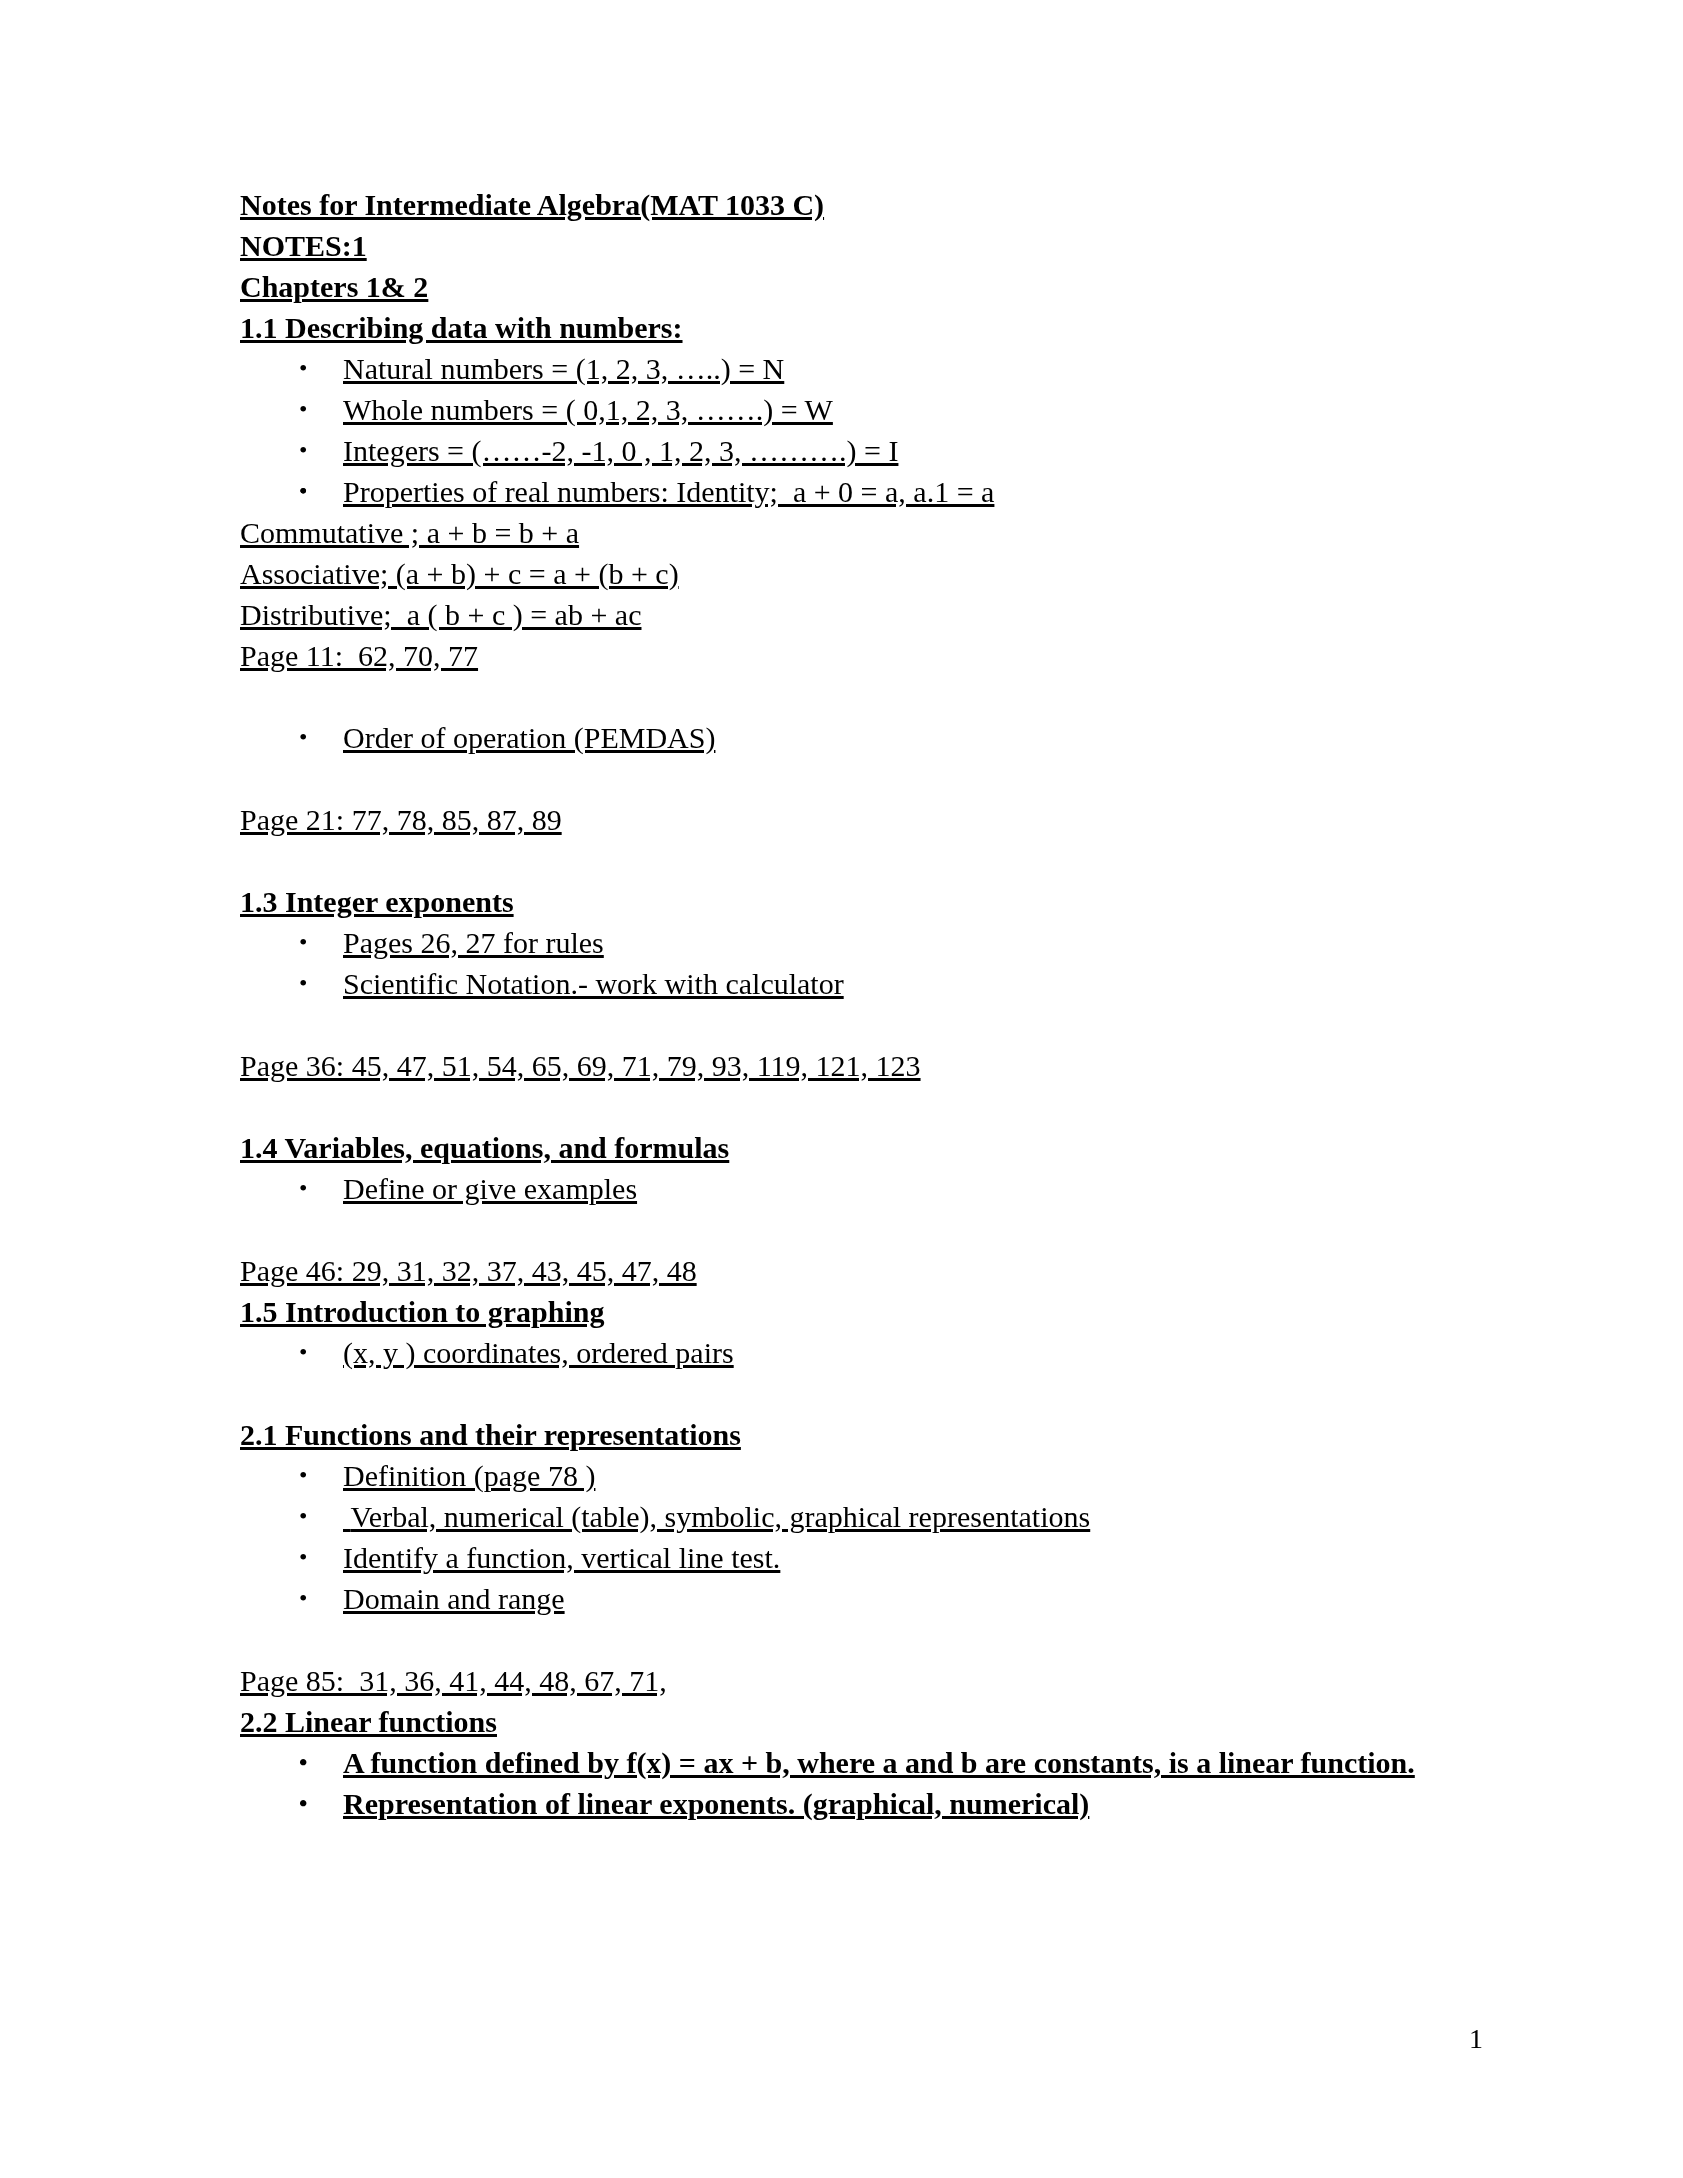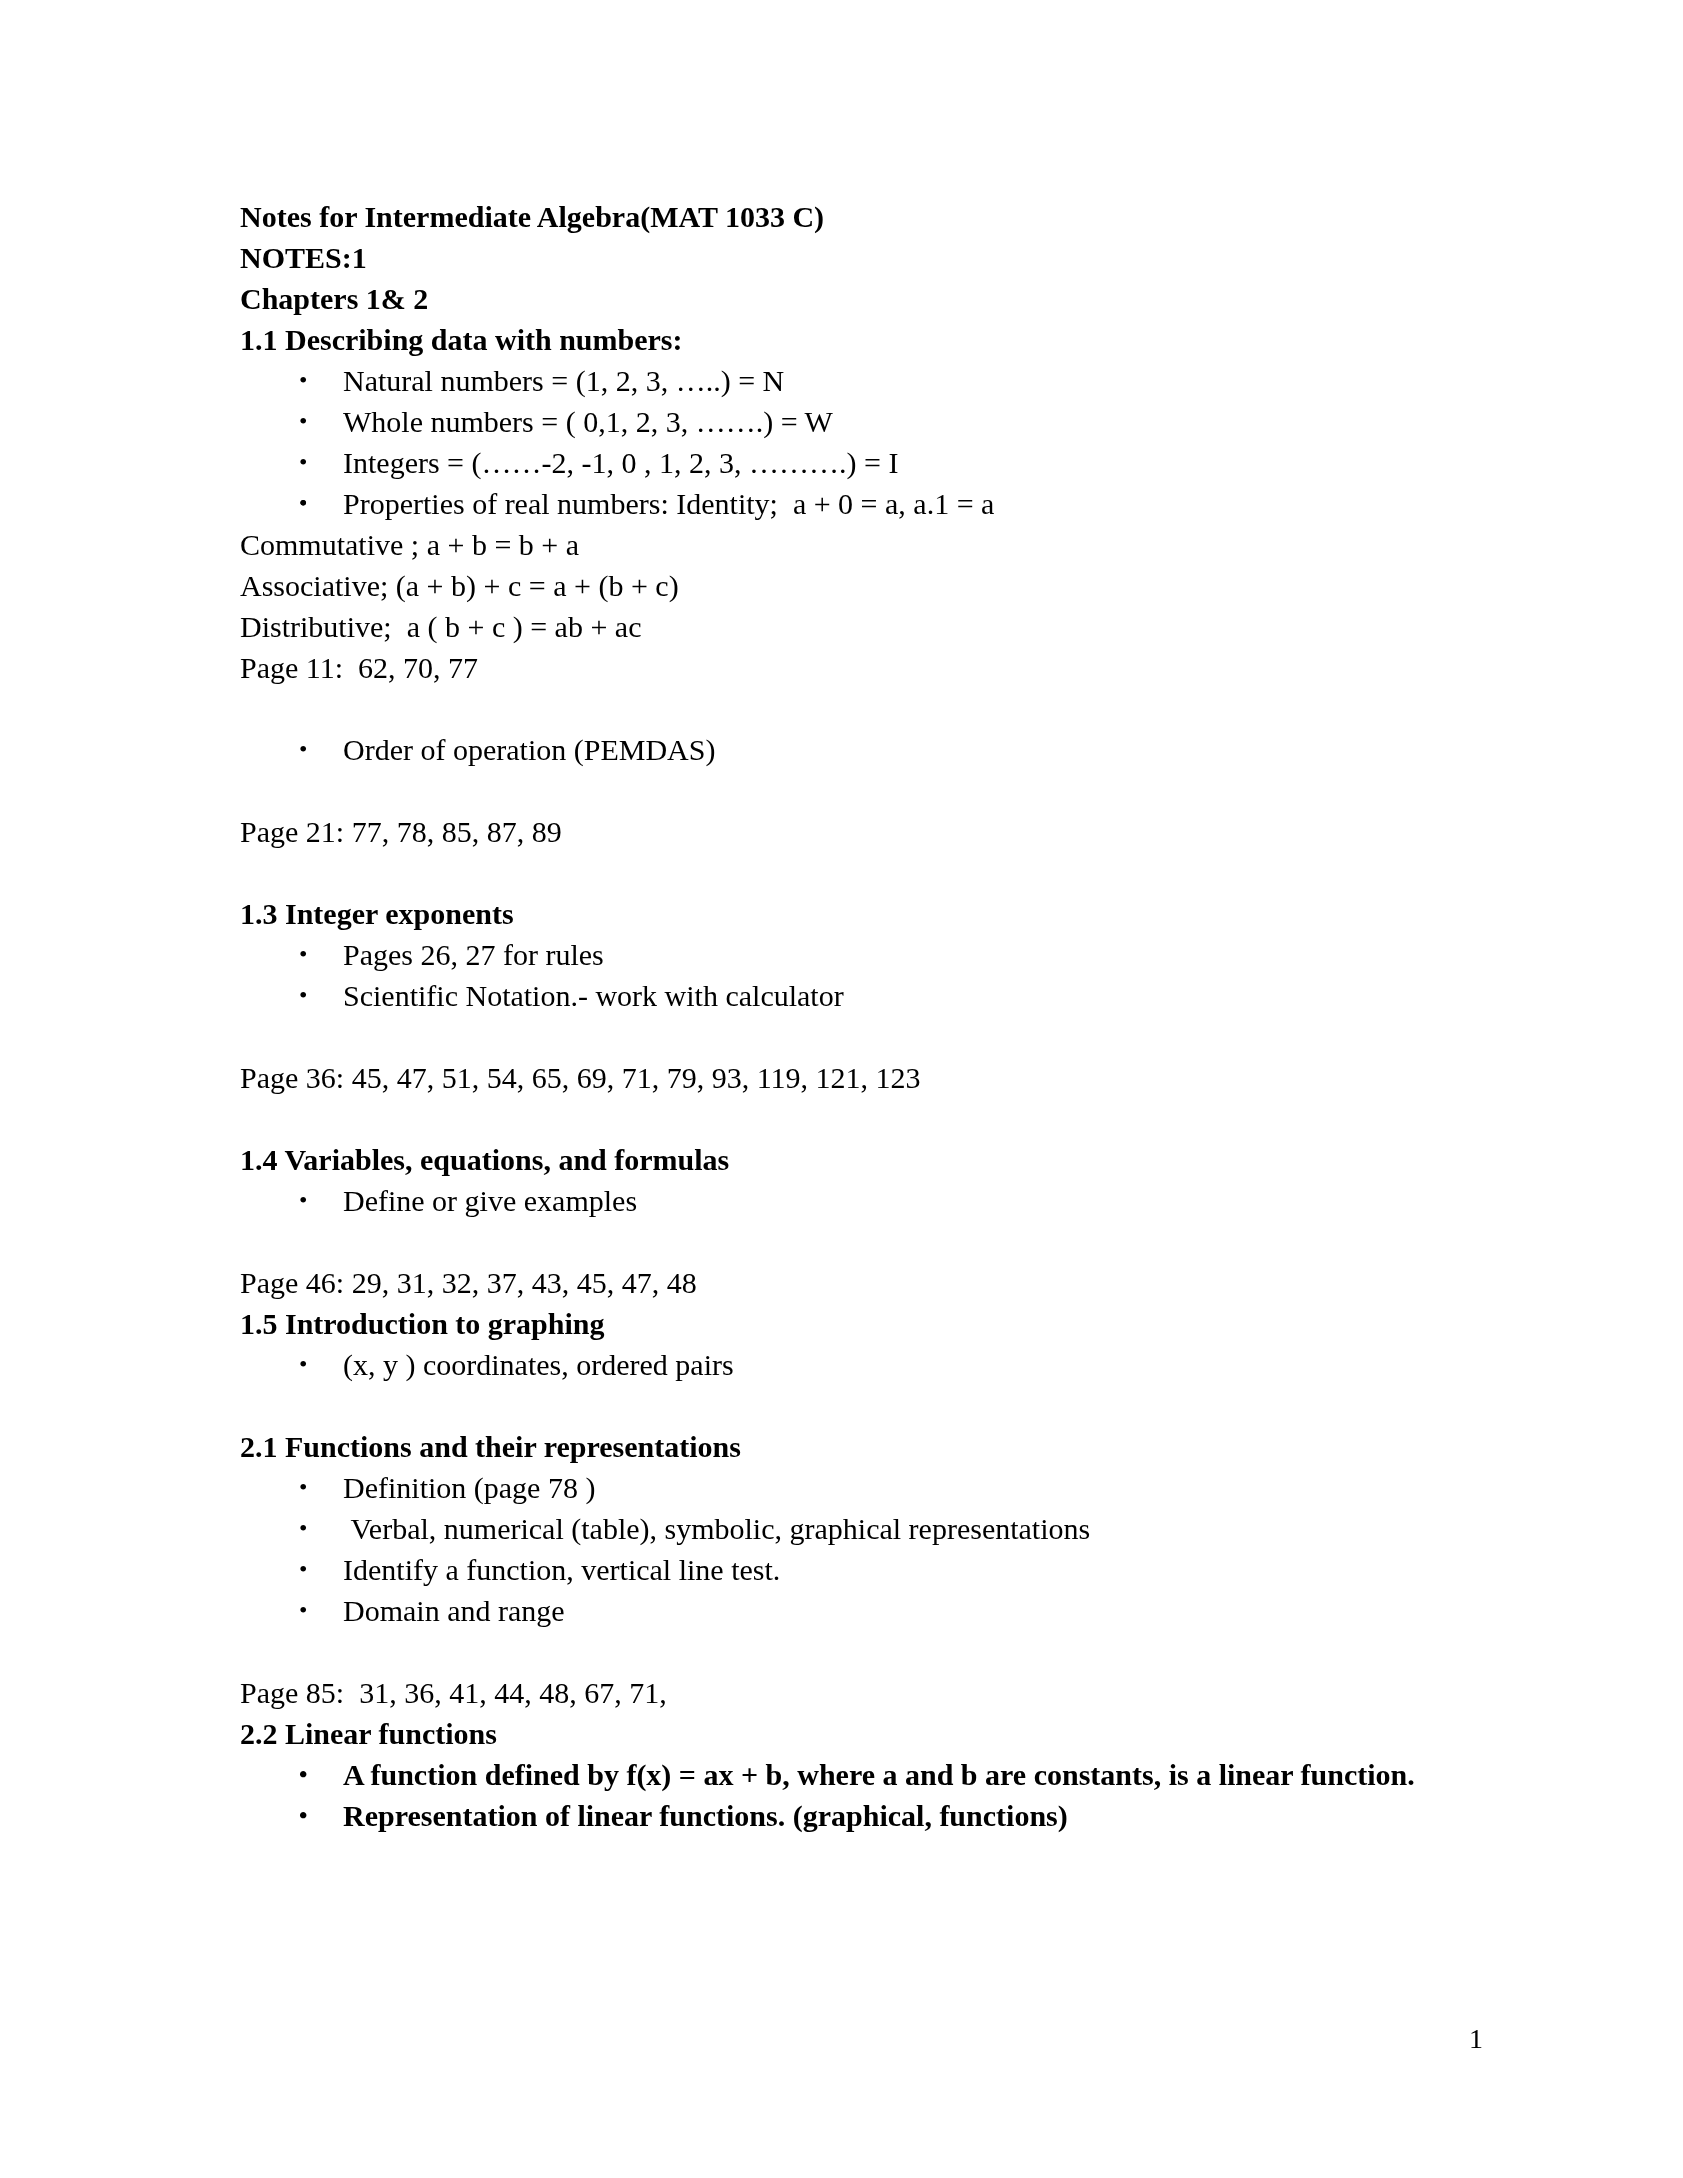--- a/index.html
+++ b/index.html
@@ -14,22 +14,23 @@
   #page {
     position: relative;
     width: 1683px;
     height: 2178px;
     background: #ffffff;
     overflow: hidden;
   }
   .doc {
     position: absolute;
     left: 240px;
-    top: 196px;
+    top: 184px;
     width: 1238px;
+    text-decoration: underline;
   }
   .head {
     font-weight: bold;
     font-size: 30px;
     line-height: 41px;
   }
   .bullets {
     list-style: none;
     margin: 0;
     padding: 0;
@@ -135,21 +136,21 @@
       <li><span class="dot">•</span><span> Verbal, numerical (table), symbolic, graphical representations</span></li>
       <li><span class="dot">•</span><span>Identify a function, vertical line test.</span></li>
       <li><span class="dot">•</span><span>Domain and range</span></li>
     </ul>
     <div class="spacer"></div>
     <div class="pageref">Page 85:  31, 36, 41, 44, 48, 67, 71,</div>
 
     <div class="head">2.2 Linear functions</div>
     <ul class="bullets">
       <li class="bold"><span class="dot">•</span><span>A function defined by f(x) = ax + b, where a and b are constants, is a linear function.</span></li>
-      <li class="bold"><span class="dot">•</span><span>Representation of linear functions. (graphical, functions)</span></li>
+      <li class="bold"><span class="dot">•</span><span>Representation of linear exponents. (graphical, numerical)</span></li>
     </ul>
     <div class="spacer"></div>
 
   </div>
 
   <div class="folio">1</div>
 </div>
 
 
 </body></html>

